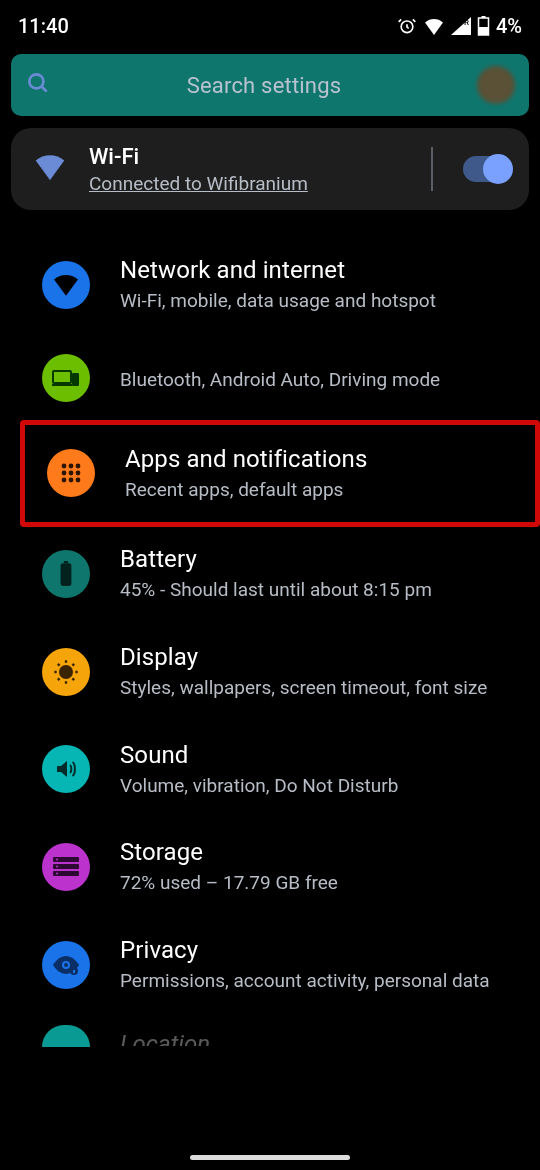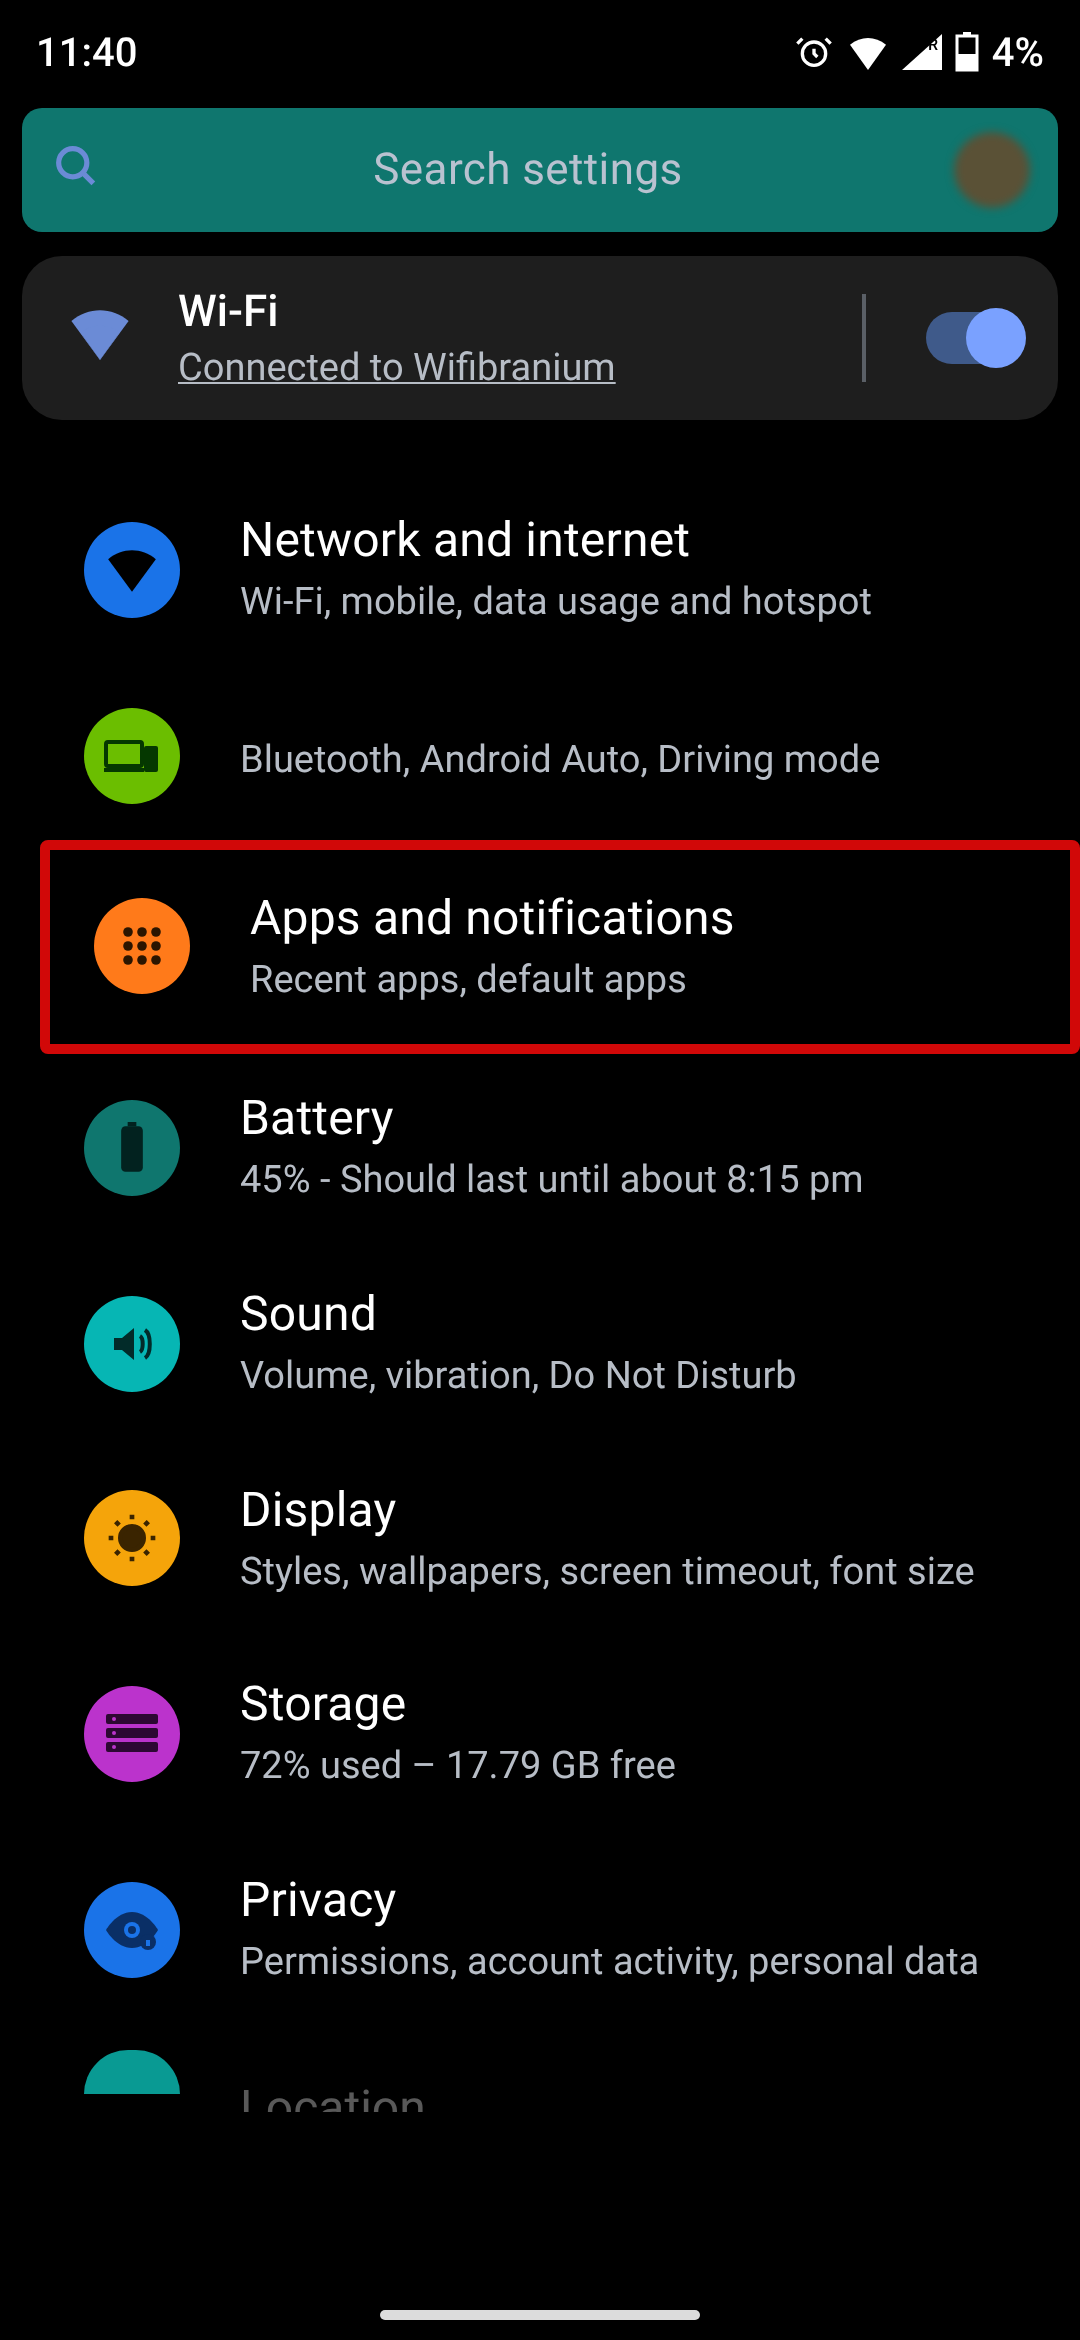--- a/index.html
+++ b/index.html
@@ -253,43 +253,43 @@
           <rect x="1" y="2" width="10" height="21" rx="2"></rect>
         </svg>
     </div>
     <div class="text">
       <div class="title">Battery</div>
       <div class="sub">45% - Should last until about 8:15 pm</div>
     </div>
   </div>
 
   <div class="item">
+    <div class="iconCircle c-amber">
+      <svg width="28" height="28" viewBox="0 0 24 24" fill="none" stroke="#3a2400" stroke-width="2">
+          <circle cx="12" cy="12" r="5" fill="#3a2400"></circle>
+          <path d="M12 2v2M12 20v2M4 12H2M22 12h-2M5 5l1.5 1.5M17.5 17.5 19 19M5 19l1.5-1.5M17.5 6.5 19 5"></path>
+        </svg>
+    </div>
+    <div class="text">
+      <div class="title">Display</div>
+      <div class="sub">Styles, wallpapers, screen timeout, font size</div>
+    </div>
+  </div>
+
+  <div class="item">
     <div class="iconCircle c-cyan">
       <svg width="26" height="24" viewBox="0 0 24 24" fill="#022b29">
           <path d="M3 9v6h4l6 5V4L7 9H3z"></path>
           <path d="M16 8c1.8 1 1.8 7 0 8" fill="none" stroke="#022b29" stroke-width="2"></path>
           <path d="M18.5 5c3.2 2 3.2 12 0 14" fill="none" stroke="#022b29" stroke-width="2"></path>
         </svg>
     </div>
     <div class="text">
       <div class="title">Sound</div>
       <div class="sub">Volume, vibration, Do Not Disturb</div>
-    </div>
-  </div>
-
-  <div class="item">
-    <div class="iconCircle c-amber">
-      <svg width="28" height="28" viewBox="0 0 24 24" fill="none" stroke="#3a2400" stroke-width="2">
-          <circle cx="12" cy="12" r="5" fill="#3a2400"></circle>
-          <path d="M12 2v2M12 20v2M4 12H2M22 12h-2M5 5l1.5 1.5M17.5 17.5 19 19M5 19l1.5-1.5M17.5 6.5 19 5"></path>
-        </svg>
-    </div>
-    <div class="text">
-      <div class="title">Display</div>
-      <div class="sub">Styles, wallpapers, screen timeout, font size</div>
     </div>
   </div>
 
   <div class="item">
     <div class="iconCircle c-magenta">
       <svg width="26" height="20" viewBox="0 0 26 20" fill="#2d0833">
           <rect x="0" y="0" width="26" height="5" rx="1"></rect>
           <rect x="0" y="7" width="26" height="5" rx="1"></rect>
           <rect x="0" y="14" width="26" height="5" rx="1"></rect>
           <circle cx="4" cy="2.5" r="1" fill="#bb33cc"></circle>
@@ -314,20 +314,20 @@
         </svg>
     </div>
     <div class="text">
       <div class="title">Privacy</div>
       <div class="sub">Permissions, account activity, personal data</div>
     </div>
   </div>
 
   <div class="locpeek">
     <div class="half"></div>
-    <div class="title" style="position:relative; top:12px; opacity:.35; overflow:hidden; height:16px;">Location</div>
+    <div class="title" style="position:relative; top:2px; opacity:.35; overflow:hidden; height:16px;font-style:italic;">Location</div>
   </div>
 
 </div>
 
 <div class="navbar">
   <div class="navpill"></div>
 </div>
 
 </body></html>

